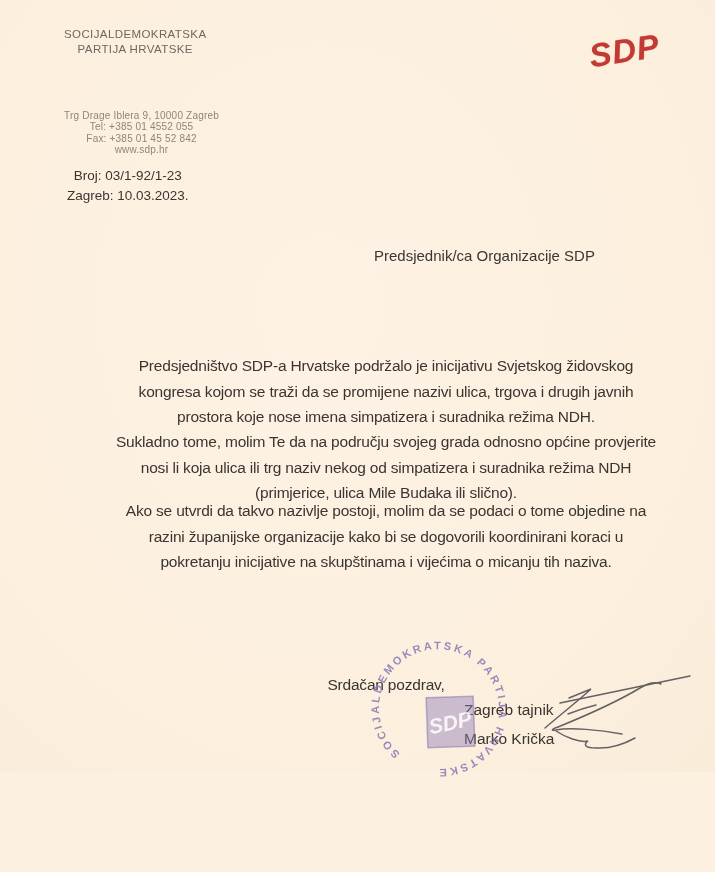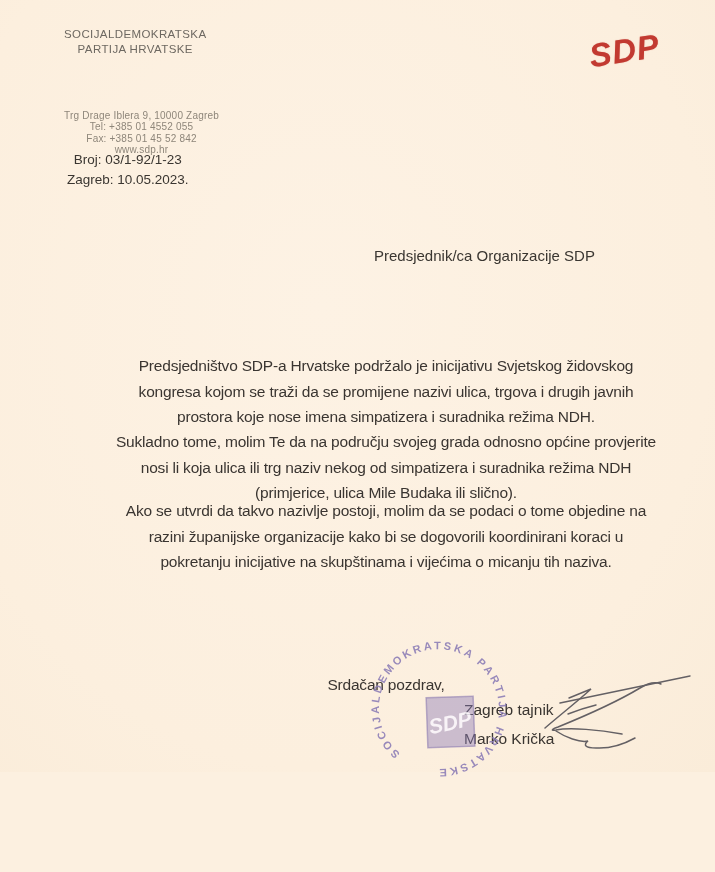--- a/index.html
+++ b/index.html
@@ -29,21 +29,21 @@
   }
   .sdp-logo{
     left:580px;top:32px;width:90px;height:44px;
     transform:rotate(-9deg);
     font-size:33px;font-weight:bold;font-style:italic;
     letter-spacing:1px;color:#c23a31;
     text-shadow:0 0 1px rgba(194,58,49,.45);
   }
   
   .ref-block{
-    left:67px;top:150px;
+    left:67px;top:166px;
     font-size:13.5px;line-height:19.5px;
     color:#3a3631;
   }
   .recipient{
     left:374px;top:247px;
     font-size:15px;color:#3a3631;
   }
   
   .para{
     left:66px;width:640px;
@@ -69,21 +69,21 @@
     <div>Trg Drage Iblera 9, 10000 Zagreb</div>
     <div>Tel: +385 01 4552 055</div>
     <div>Fax: +385 01 45 52 842</div>
     <div>www.sdp.hr</div>
   </div>
 
   <div class="abs sdp-logo">SDP</div>
 
   <div class="abs ref-block">
     <div>Broj: 03/1-92/1-23</div>
-    <div>Zagreb: 10.05.2023.</div>
+    <div>Zagreb: 10.03.2023.</div>
   </div>
 
   <div class="abs recipient">Predsjednik/ca Organizacije SDP</div>
 
   <div class="abs para p2">Predsjedništvo SDP-a Hrvatske podržalo je inicijativu Svjetskog židovskog
 kongresa kojom se traži da se promijene nazivi ulica, trgova i drugih javnih
 prostora koje nose imena simpatizera i suradnika režima NDH.</div>
   <div class="abs para p3">Sukladno tome, molim Te da na području svojeg grada odnosno općine provjerite
 nosi li koja ulica ili trg naziv nekog od simpatizera i suradnika režima NDH
 (primjerice, ulica Mile Budaka ili slično).</div>

